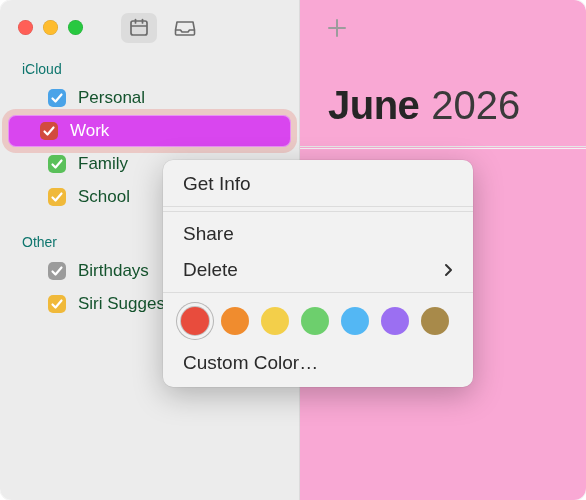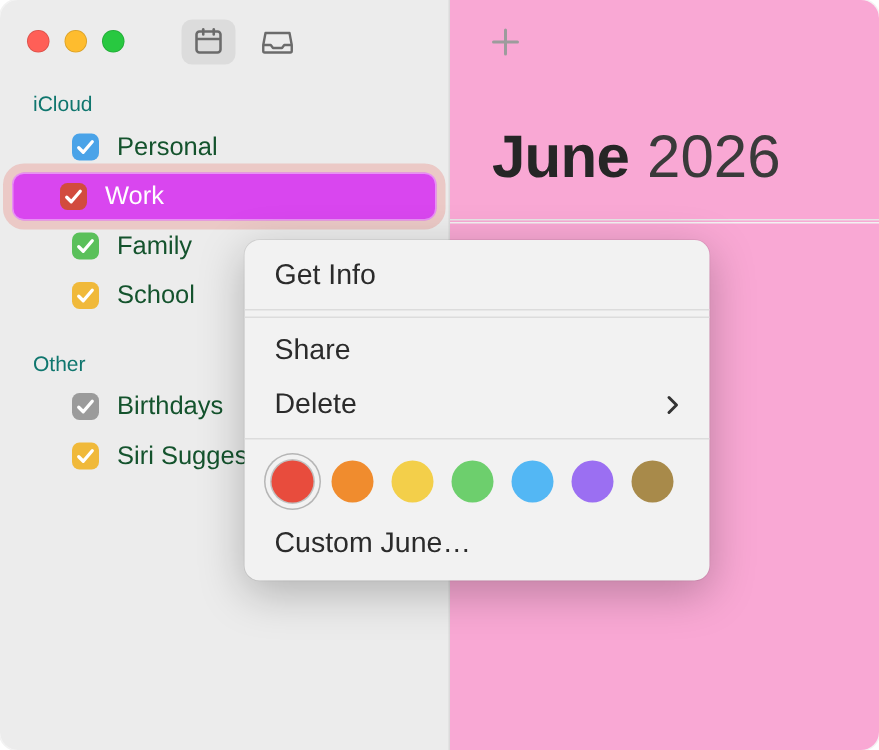--- a/index.html
+++ b/index.html
@@ -292,17 +292,17 @@
     <div class="color-row" id="color-row">
         <span class="swatch selected" style="background: rgb(232, 76, 61);"></span>
         <span class="swatch" style="background: rgb(240, 140, 46);"></span>
         <span class="swatch" style="background: rgb(243, 207, 74);"></span>
         <span class="swatch" style="background: rgb(109, 207, 109);"></span>
         <span class="swatch" style="background: rgb(83, 183, 244);"></span>
         <span class="swatch" style="background: rgb(155, 111, 242);"></span>
         <span class="swatch" style="background: rgb(168, 138, 74);"></span>
       </div>
     <div class="menu-item">
-      <span>Custom June…</span>
+      <span>Custom Color…</span>
     </div>
   </div>
 
 </div>
 
 </body></html>

